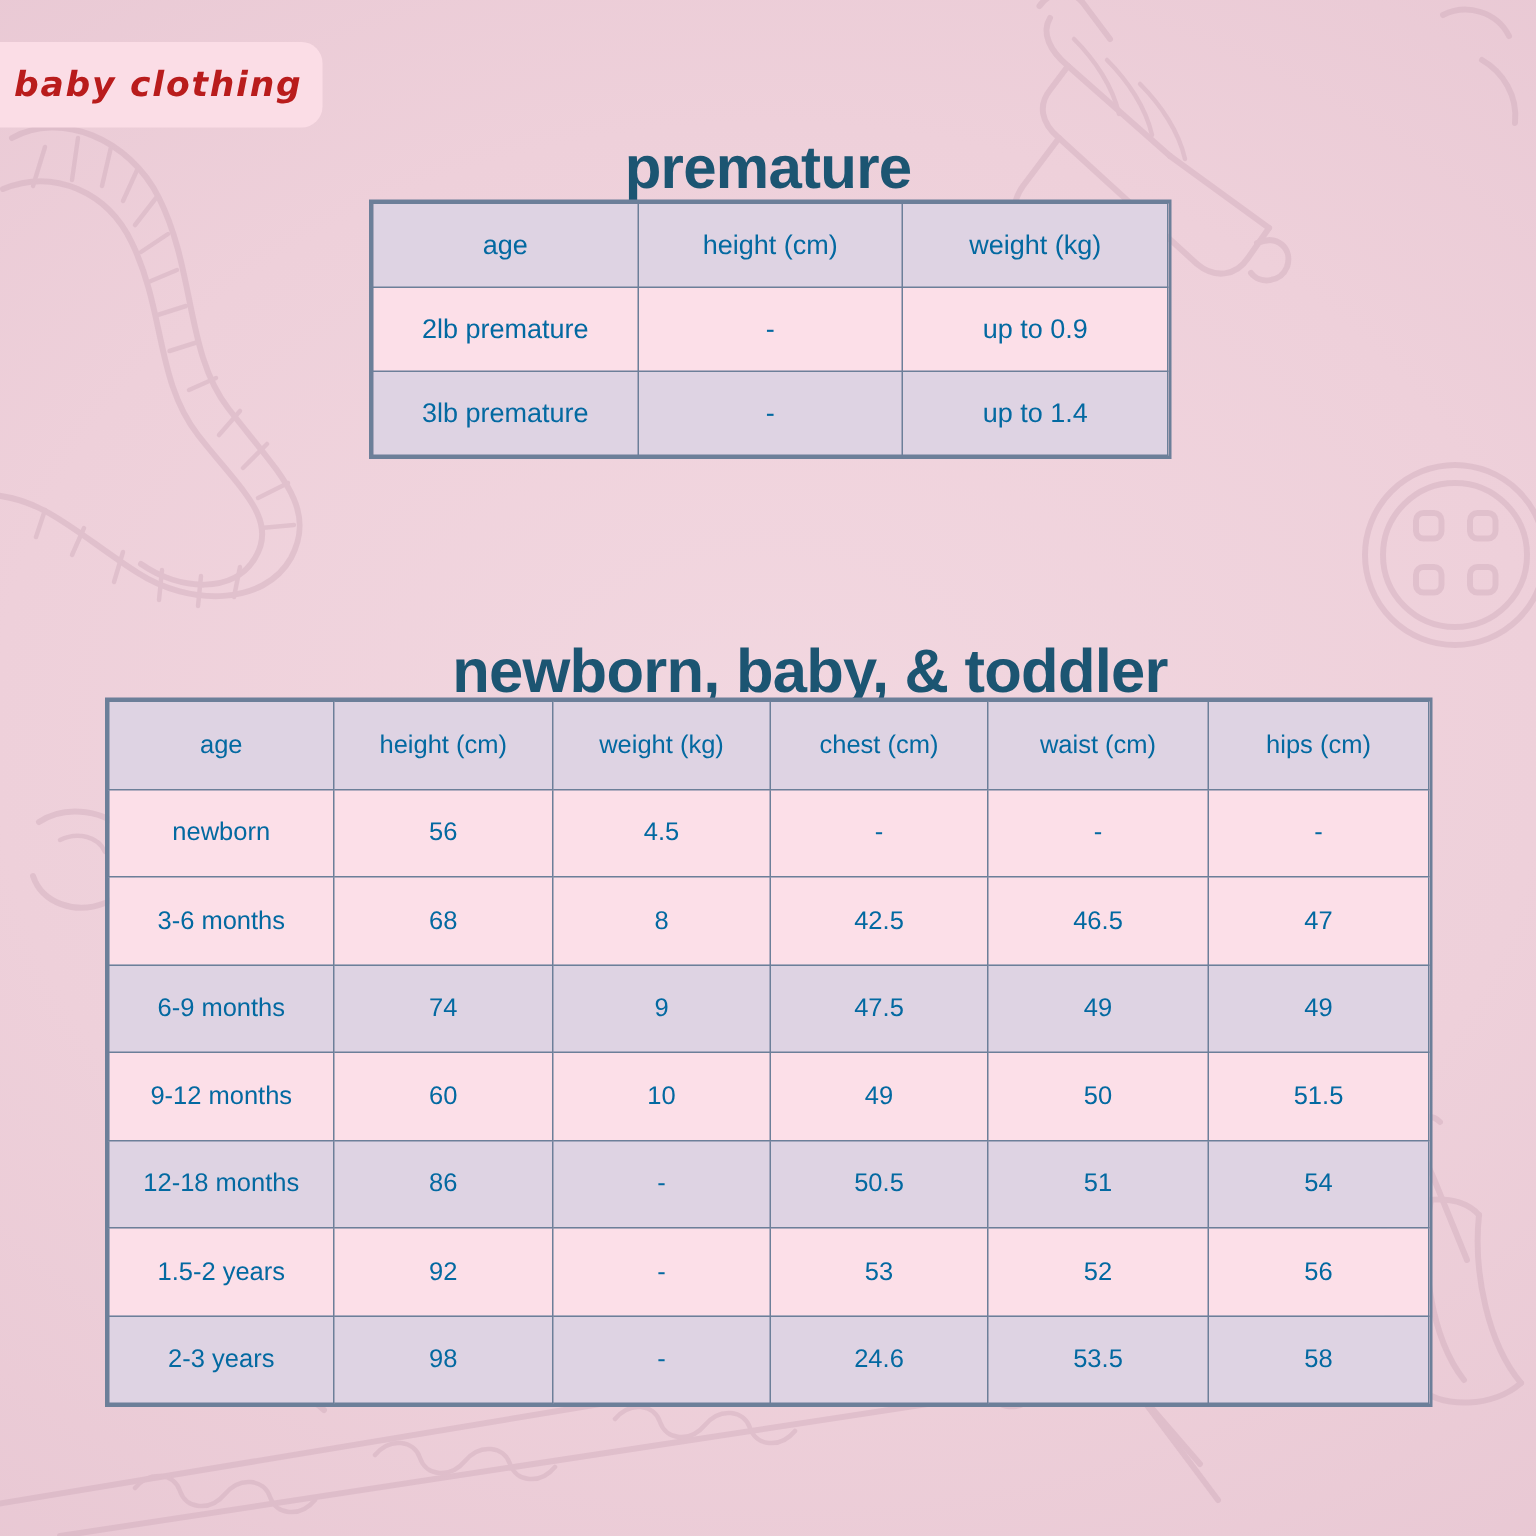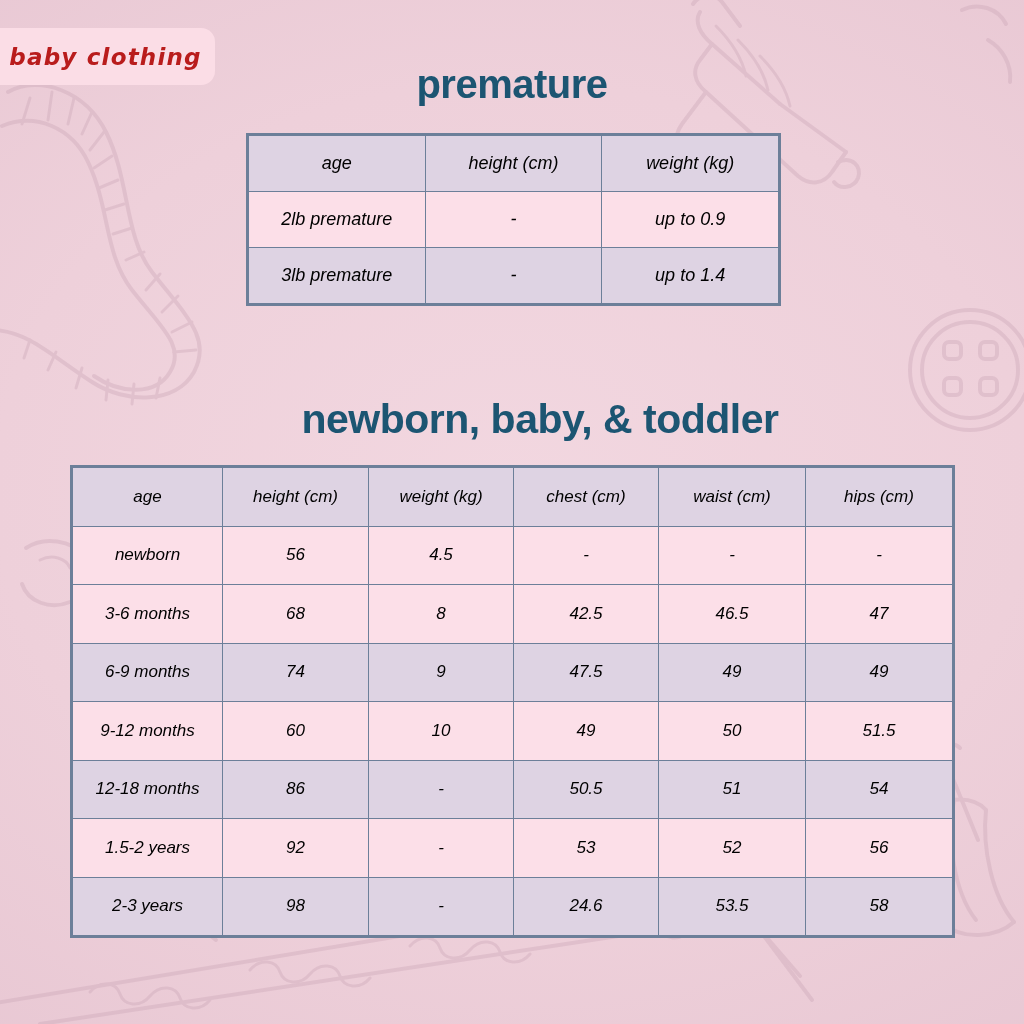--- a/index.html
+++ b/index.html
@@ -72,39 +72,39 @@
   }
 
   
   .section-title {
     position: absolute;
     width: 100%;
     text-align: center;
     color: #1c5572;
     font-weight: 700;
     letter-spacing: -0.5px;
+    margin-top: 28px;
   }
   #title-premature {
     top: 62px;
     font-size: 40px;
   }
   #title-newborn {
     top: 396px;
     font-size: 41px;
     padding-left: 28px;
   }
 
   
   .size-table {
     position: absolute;
     border-collapse: collapse;
     table-layout: fixed;
-    color: #000000;
+    color: #0369a1;
     box-shadow: 0 0 0 2px #6c7f99;
-    font-style: italic;
   }
   .size-table td {
     border: 1.5px solid #6c7f99;
     text-align: center;
     vertical-align: middle;
     font-weight: 400;
   }
   .row-lav td { background: #ded3e3; }
   .row-pink td { background: #fcdfe8; }
 

